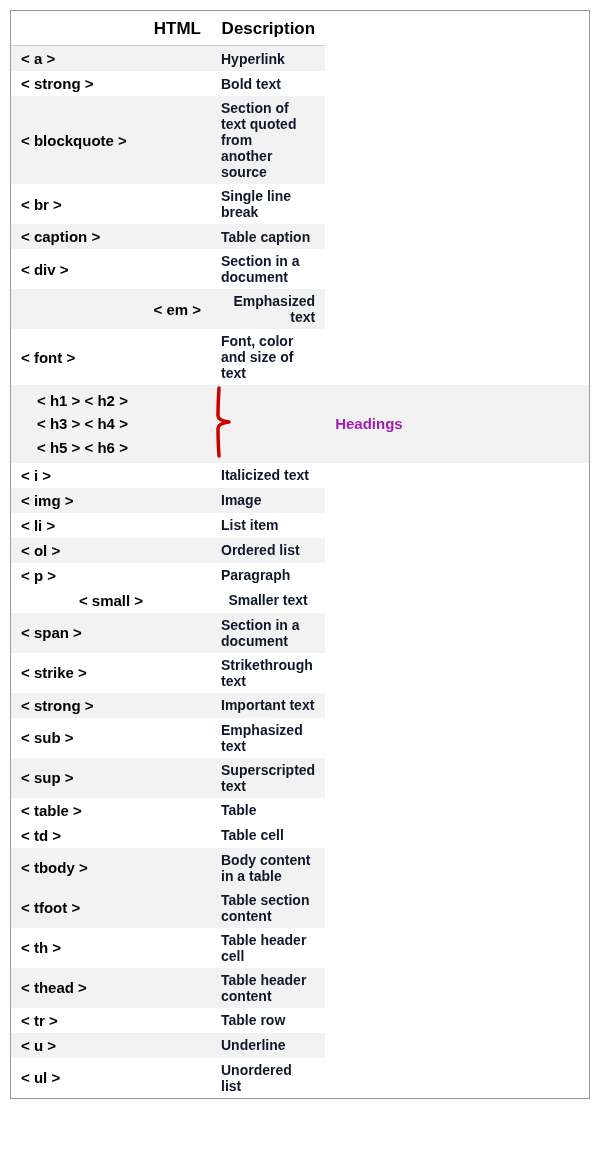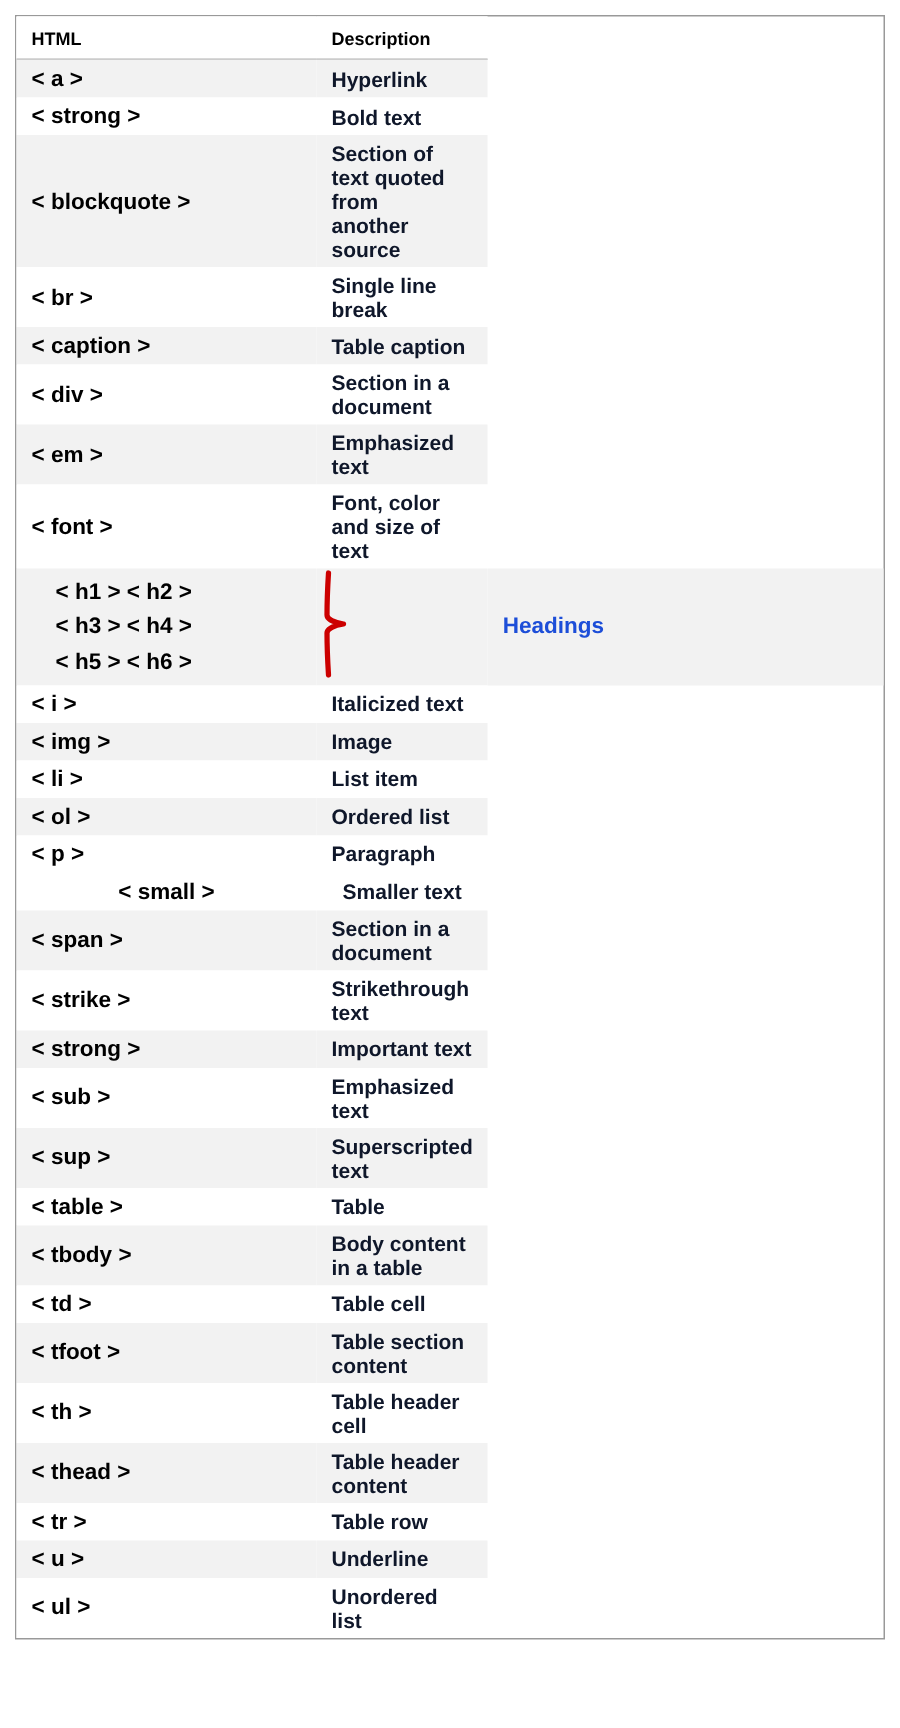--- a/index.html
+++ b/index.html
@@ -26,24 +26,24 @@
     }
 
     table {
       width: 100%;
       border-collapse: collapse;
     }
 
     thead tr th {
       background: #fff;
       font-weight: bold;
-      font-size: 12px;
+      font-size: 17px;
       color: #000;
       padding: 8px 10px 6px 10px;
-      text-align: left;
+      text-align: right;
       border-bottom: 1px solid #ccc;
     }
 
     tbody tr td {
       padding: 4px 10px;
       vertical-align: middle;
       font-size: 15px;
     }
 
     .col-html {
@@ -119,42 +119,42 @@
           <td class="col-desc">Single line break</td>
         </tr>
         <tr style="background: rgb(242, 242, 242);">
           <td class="col-html">&lt; caption &gt;</td>
           <td class="col-desc">Table caption</td>
         </tr>
         <tr style="background: rgb(255, 255, 255);">
           <td class="col-html">&lt; div &gt;</td>
           <td class="col-desc">Section in a document</td>
         </tr>
-        <tr style="background: rgb(242, 242, 242);">
+        <tr style="background: rgb(242, 242, 242); text-align: right;">
           <td class="col-html">&lt; em &gt;</td>
           <td class="col-desc">Emphasized text</td>
         </tr>
         <tr style="background: rgb(255, 255, 255);">
           <td class="col-html">&lt; font &gt;</td>
           <td class="col-desc">Font, color and size of text</td>
         </tr>
         <tr style="background: rgb(242, 242, 242);">
           <td style="padding: 4px 0px 4px 10px;">
             <div class="heading-group">
               <div class="heading-html-lines">
                 <div class="line">&lt; h1 &gt; &lt; h2 &gt;</div>
                 <div class="line">&lt; h3 &gt; &lt; h4 &gt;</div>
                 <div class="line">&lt; h5 &gt; &lt; h6 &gt;</div>
               </div>
             </div>
           </td>
           <td style="padding: 0px 4px; width: 30px; vertical-align: middle;"><svg width="22" height="72" viewBox="0 0 22 72">
               <path d="M 4 2 C 4 2 3 18 3 30 C 3 33 8 35 14 36 C 8 37 3 39 3 42 C 3 54 4 70 4 70" stroke="#cc0000" stroke-width="3.5" fill="none" stroke-linecap="round" stroke-linejoin="round"></path>
             </svg></td>
-          <td class="col-desc" style="font-weight: bold; font-size: 15px; color: #1d4ed8;">Headings</td>
+          <td class="col-desc" style="font-weight: bold; font-size: 15px; color: #a21caf;">Headings</td>
         </tr>
         <tr style="background: rgb(255, 255, 255);">
           <td class="col-html">&lt; i &gt;</td>
           <td class="col-desc">Italicized text</td>
         </tr>
         <tr style="background: rgb(242, 242, 242);">
           <td class="col-html">&lt; img &gt;</td>
           <td class="col-desc">Image</td>
         </tr>
         <tr style="background: rgb(255, 255, 255);">
@@ -190,27 +190,27 @@
           <td class="col-desc">Emphasized text</td>
         </tr>
         <tr style="background: rgb(242, 242, 242);">
           <td class="col-html">&lt; sup &gt;</td>
           <td class="col-desc">Superscripted text</td>
         </tr>
         <tr style="background: rgb(255, 255, 255);">
           <td class="col-html">&lt; table &gt;</td>
           <td class="col-desc">Table</td>
         </tr>
+        <tr style="background: rgb(255, 255, 255);">
+          <td class="col-html">&lt; td &gt;</td>
+          <td class="col-desc">Table cell</td>
+        </tr>
         <tr style="background: rgb(242, 242, 242);">
           <td class="col-html">&lt; tbody &gt;</td>
           <td class="col-desc">Body content in a table</td>
-        </tr>
-        <tr style="background: rgb(255, 255, 255);">
-          <td class="col-html">&lt; td &gt;</td>
-          <td class="col-desc">Table cell</td>
         </tr>
         <tr style="background: rgb(242, 242, 242);">
           <td class="col-html">&lt; tfoot &gt;</td>
           <td class="col-desc">Table section content</td>
         </tr>
         <tr style="background: rgb(255, 255, 255);">
           <td class="col-html">&lt; th &gt;</td>
           <td class="col-desc">Table header cell</td>
         </tr>
         <tr style="background: rgb(242, 242, 242);">

